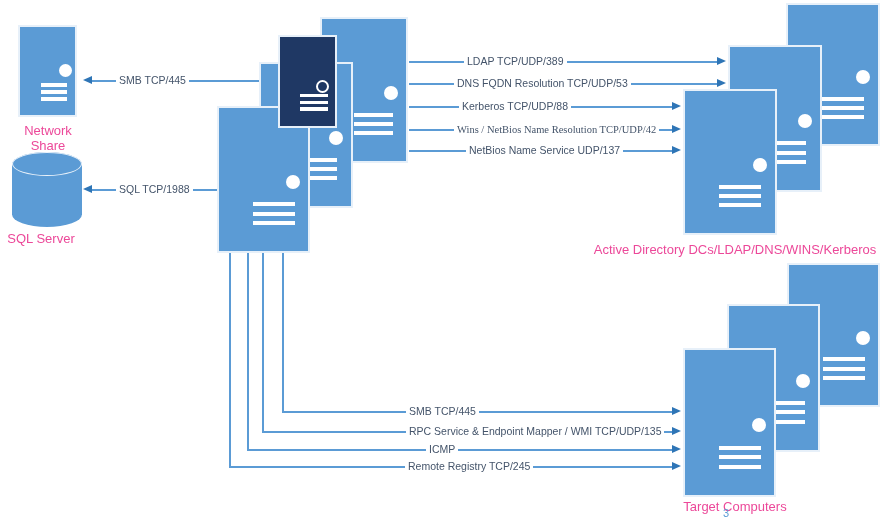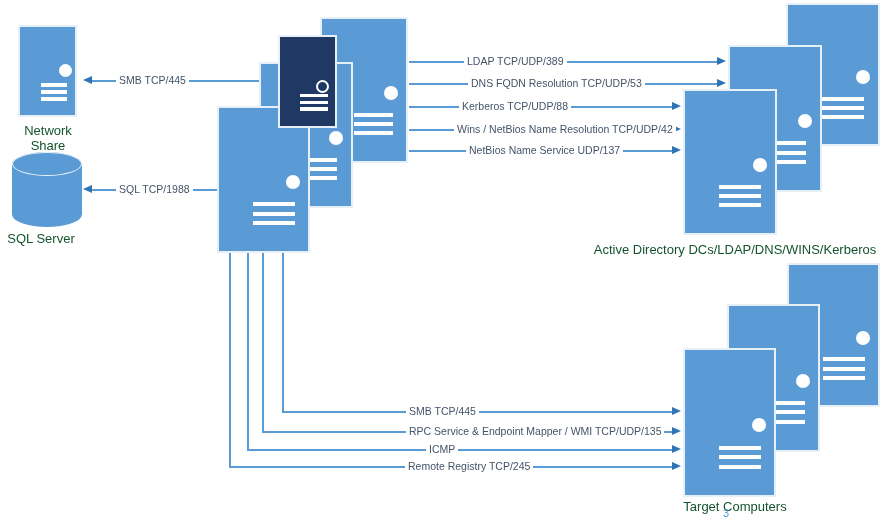--- a/index.html
+++ b/index.html
@@ -43,21 +43,21 @@
     border-left:9px solid #2E75B6;}
   .ah-l{position:absolute;width:0;height:0;
     border-top:4.5px solid transparent;border-bottom:4.5px solid transparent;
     border-right:9px solid #2E75B6;}
   
   .conn-label{
     position:absolute;font-size:10.5px;line-height:13px;color:#44546A;background:#ffffff;
     padding:0 3px;white-space:nowrap;
   }
   .node-label{
-    position:absolute;font-size:13px;line-height:15px;color:#14532d;text-align:center;
+    position:absolute;font-size:13px;line-height:15px;color:#ec4899;text-align:center;
   }
   .artifact{
     position:absolute;font-size:11px;color:#5B9BD5;
   }
 </style>
 </head>
 <body>
 
 <div id="canvas">
 
@@ -153,33 +153,33 @@
 
   <div>
     <div class="ln" style="left:409px;top:61px;width:309px;"></div>
     <div class="ah-r" style="left:717px;top:57px;"></div>
     <div class="conn-label" style="left:464px;top:55px;">LDAP TCP/UDP/389</div>
   </div>
 
   <div>
     <div class="ln" style="left:409px;top:83px;width:309px;"></div>
     <div class="ah-r" style="left:717px;top:79px;"></div>
-    <div class="conn-label" style="left:468px;top:77px;text-align:right;">DNS FQDN Resolution TCP/UDP/53</div>
+    <div class="conn-label" style="left:454px;top:77px;text-align:right;">DNS FQDN Resolution TCP/UDP/53</div>
   </div>
 
   <div>
     <div class="ln" style="left:409px;top:106px;width:264px;"></div>
     <div class="ah-r" style="left:672px;top:102px;"></div>
     <div class="conn-label" style="left:459px;top:100px;">Kerberos TCP/UDP/88</div>
   </div>
 
   <div>
     <div class="ln" style="left:409px;top:129px;width:264px;"></div>
     <div class="ah-r" style="left:672px;top:125px;"></div>
-    <div class="conn-label" style="left:454px;top:123px;">Wins / NetBios Name Resolution TCP/UDP/42</div>
+    <div class="conn-label" style="left:454px;top:123px;font-family:Liberation Serif, serif;">Wins / NetBios Name Resolution TCP/UDP/42</div>
   </div>
 
   <div>
     <div class="ln" style="left:409px;top:150px;width:264px;"></div>
     <div class="ah-r" style="left:672px;top:146px;"></div>
     <div class="conn-label" style="left:466px;top:144px;">NetBios Name Service UDP/137</div>
   </div>
 
   <div>
     <div class="lnv" style="left:282px;top:253px;height:160px;"></div>

